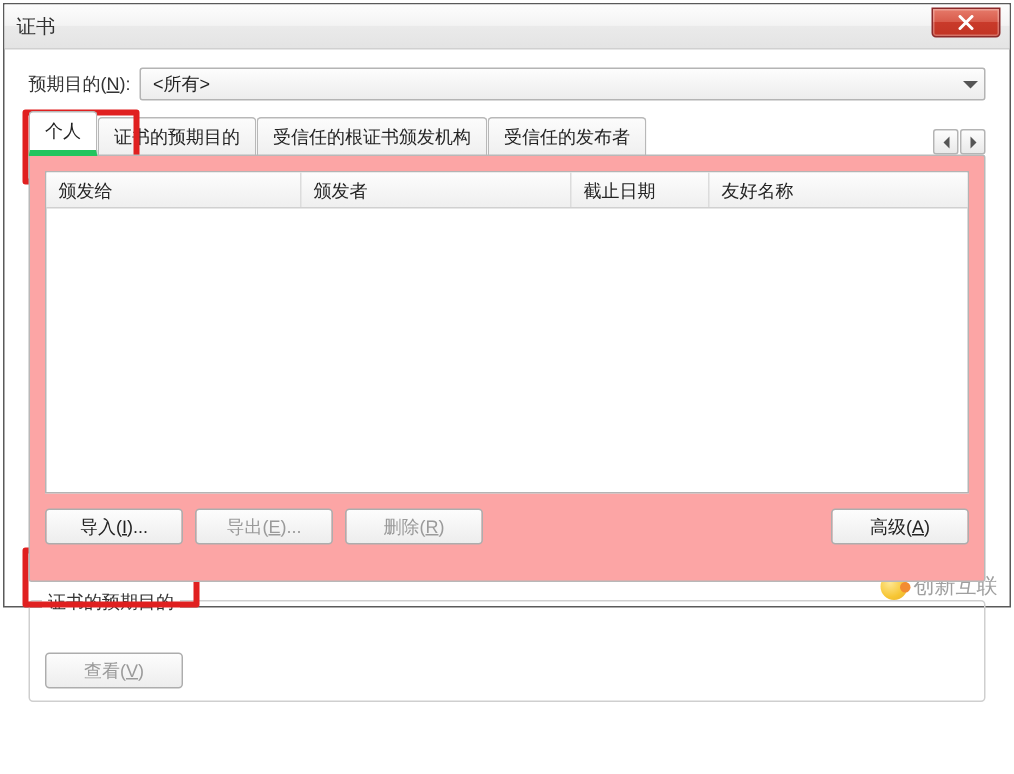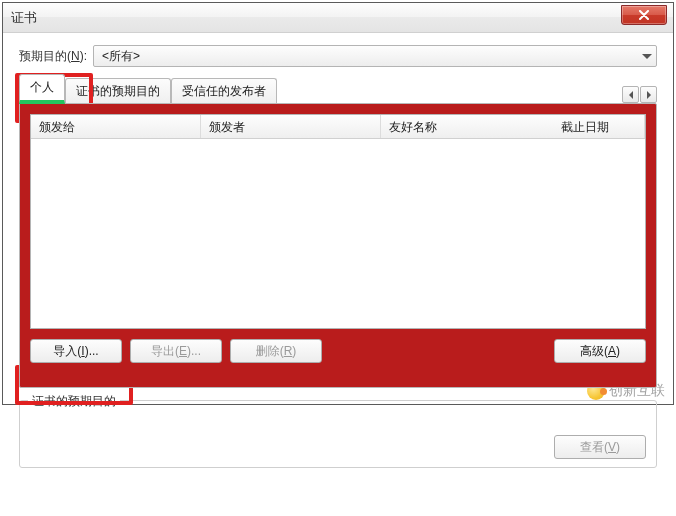--- a/index.html
+++ b/index.html
@@ -126,21 +126,21 @@
   }
   .tab-spin .spinbtn .tri-l {
     width:0;height:0;border-top:4px solid transparent;border-bottom:4px solid transparent;border-right:4px solid #555;
   }
   .tab-spin .spinbtn .tri-r {
     width:0;height:0;border-top:4px solid transparent;border-bottom:4px solid transparent;border-left:4px solid #555;
   }
 
   .tab-panel {
     border: 1px solid #b8b8b8;
-    background: #b91c1c;
+    background: #fca5a5;
     flex: 0 0 auto;
     height: 285px;
     padding: 10px;
     margin-top: 0;
     border-radius: 0 2px 2px 2px;
     position: relative;
     z-index:1;
   }
   .listview {
     border: 1px solid #b4b4b4;
@@ -203,21 +203,21 @@
     padding: 14px 10px 8px 10px;
   }
   .groupbox .glabel {
     position:absolute;
     top:-8px; left:8px;
     background:#fff;
     padding:0 4px;
     color:#333;
   }
   .viewrow{
-    display:flex;justify-content:flex-end;margin-top:20px;
+    display:flex;justify-content:flex-start;margin-top:20px;
   }
 
   
   .hl {
     position:absolute;
     border: 4px solid #e02020;
     pointer-events:none;
     border-radius:2px;
   }
   .hl1 { left: 12px; top: 70px; width: 78px; height: 50px; }
@@ -265,38 +265,39 @@
       </span>
       <div class="purpose-select">
         <span class="sel-text">&lt;所有&gt;</span>
         <span class="chev"></span>
       </div>
     </div>
 
     <div class="tabrow">
       <div class="tab active"><span>个人</span></div>
       <div class="tab"><span>证书的预期目的</span></div>
+      <div class="tab"><span>受信任的根证书颁发机构</span></div>
       <div class="tab"><span>受信任的发布者</span></div>
       <div class="tab-spin">
         <div class="spinbtn">
             <span class="tri-l"></span>
           </div>
         <div class="spinbtn">
             <span class="tri-r"></span>
           </div>
       </div>
     </div>
 
     <div class="tab-panel">
       <div class="listview">
         <div class="listheader">
           <div class="colh c1">颁发给</div>
           <div class="colh c2">颁发者</div>
+          <div class="colh c3">截止日期</div>
           <div class="colh c4">友好名称</div>
-          <div class="colh c3">截止日期</div>
         </div>
         <div class="listbody"></div>
       </div>
 
       <div class="btnrow">
         <div class="btn">
           <span>导入(</span>
             <span class="ul">I</span>
             <span>)...</span>
         </div>

